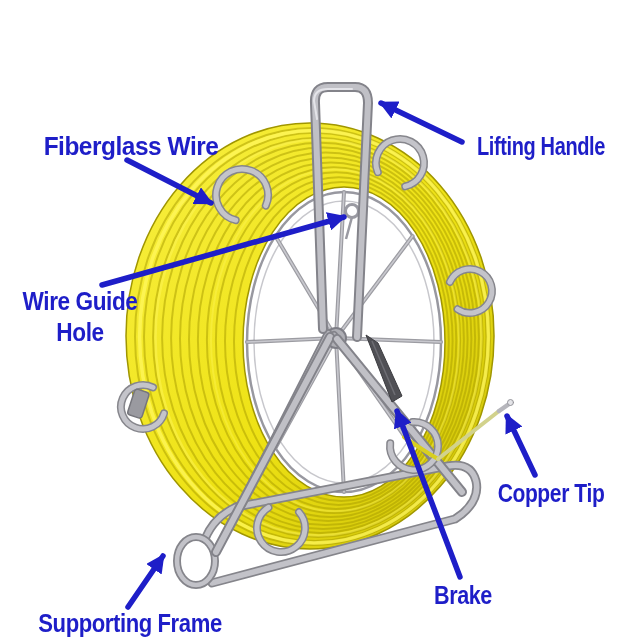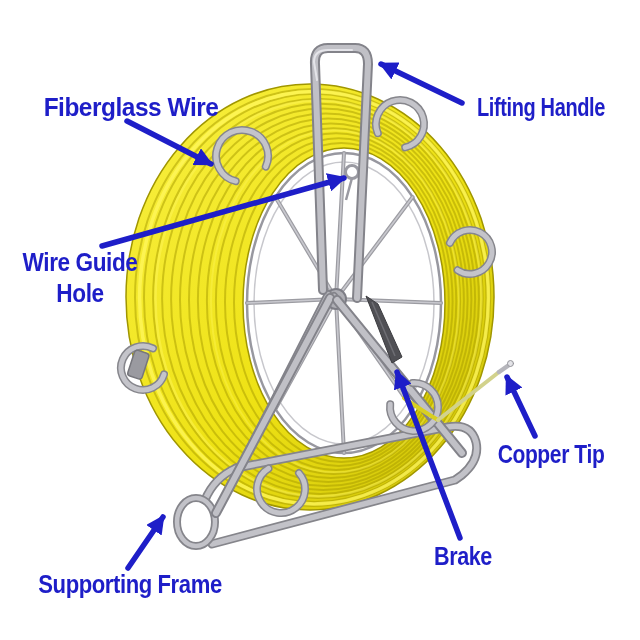--- a/index.html
+++ b/index.html
@@ -7,21 +7,21 @@
     --arrow-color:#1e1ec8;
     --bg:#ffffff;
   }
   html,body{margin:0;padding:0;}
   body{
     width:640px;height:640px;
     background:var(--bg);
     font-family:"Liberation Sans", sans-serif;
     position:relative;overflow:hidden;
   }
-  .stage{position:absolute;inset:0;}
+  .stage{position:absolute;inset:0;margin-top:39px;}
   svg{position:absolute;left:0;top:0;}
   .label{
     position:absolute;
     color:var(--label-color);
     font-weight:700;
     font-size:26px;
     line-height:31px;
     white-space:nowrap;
     text-align:center;
     transform-origin:center top;

